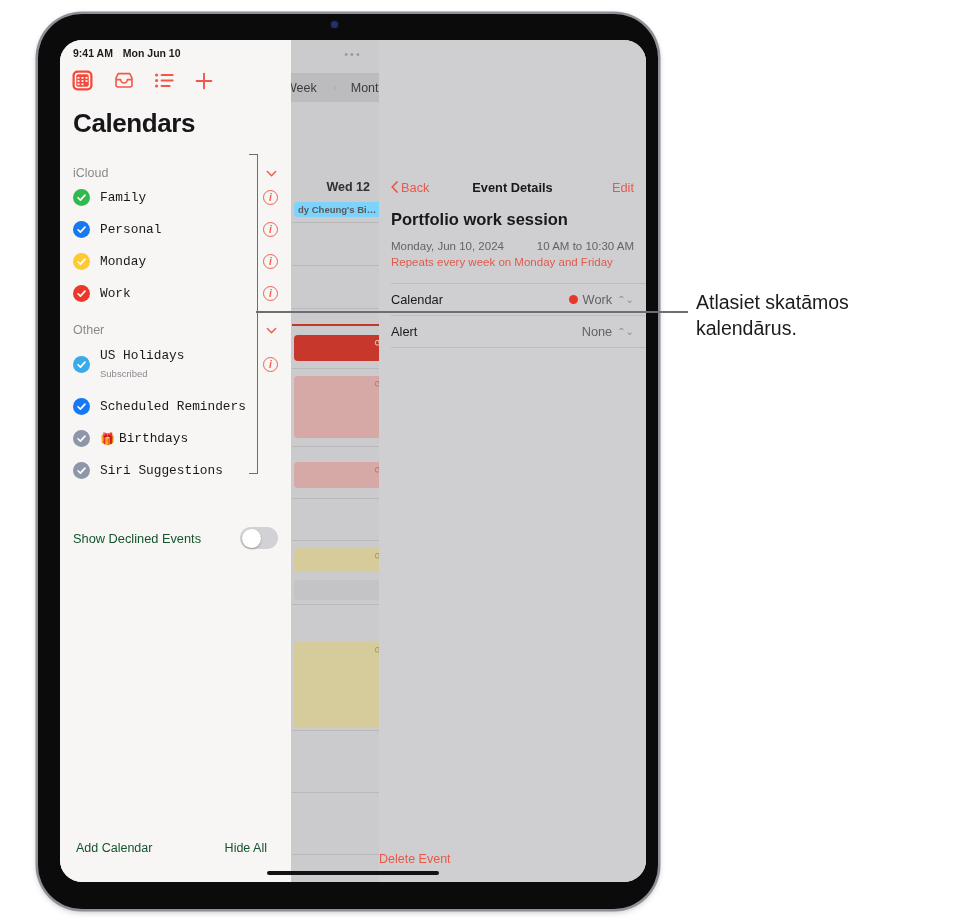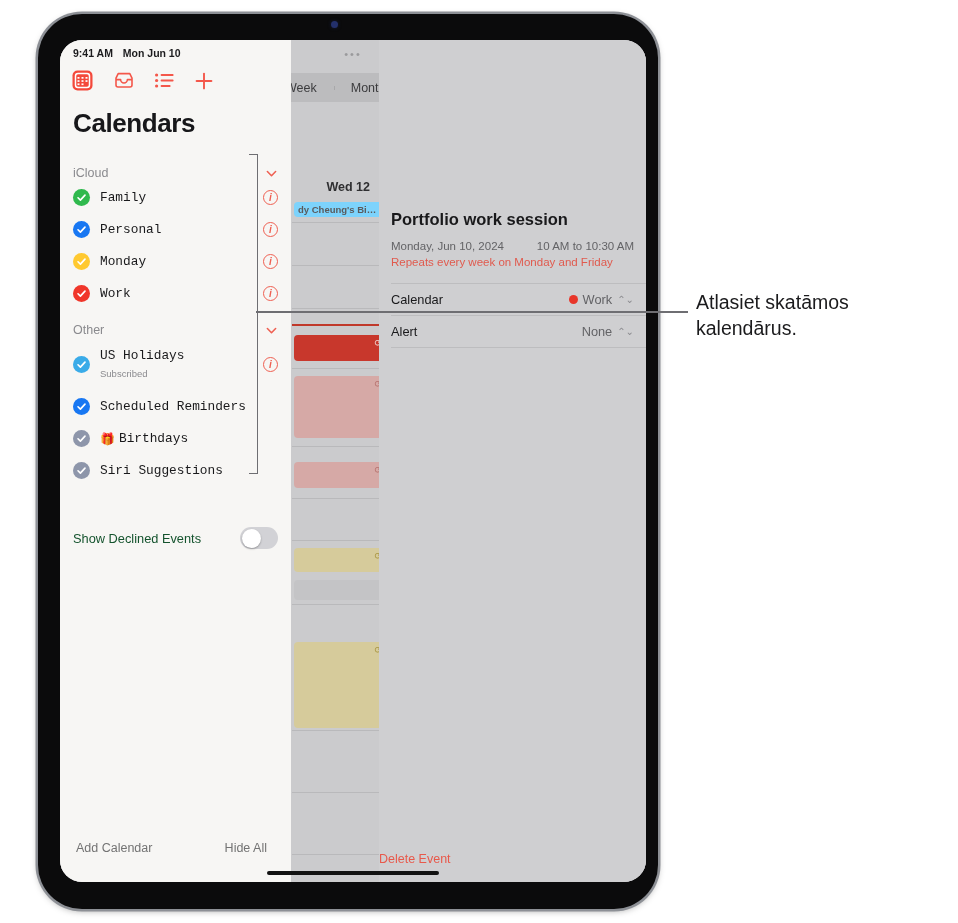--- a/index.html
+++ b/index.html
@@ -153,21 +153,21 @@
   .toggle::after {
     content:""; position:absolute; left: 1.5px; top: 1.5px;
     width: 19px; height: 19px; border-radius: 50%; background:#fff;
     box-shadow: 0 1px 2px rgba(0,0,0,.3);
   }
 
   .sb-footer {
     position: absolute; left: 0; right: 0; bottom: 0; height: 52px;
     display: flex; align-items: flex-start; padding-top: 11px;
   }
-  .sb-footer a { font-size: 12.5px; color: #737373; text-decoration: none; }
+  .sb-footer a { font-size: 12.5px; color: #14532d; text-decoration: none; }
   .sb-footer .add { margin-left: 16px; }
   .sb-footer .hide { margin-left: auto; margin-right: 24px; }
 
   
   .details {
     position: absolute; left: 319px; top: 0; right: 0; bottom: 0;
     background: #cfcfd1;
   }
   .det-nav {
     position: absolute; left: 0; right: 0; top: 132px; height: 30px;
@@ -299,20 +299,30 @@
               <span class="rep" style="color:#a8943f">⟳</span>
             </div>
           <div class="ev ev-gray" style="top:380px;height:20px"></div>
           <div class="ev ev-khaki" style="top:442px;height:86px">
               <span class="rep" style="color:#a8943f">⟳</span>
             </div>
         </div>
       </div>
 
       <div class="details">
+        <div class="det-nav">
+          <span class="det-back">
+            <svg width="7" height="12" viewBox="0 0 7 12">
+              <polyline points="6,1 1.2,6 6,11" stroke="#e8594b" stroke-width="1.8" fill="none" stroke-linecap="round" stroke-linejoin="round"></polyline>
+            </svg>
+            <span>Back</span>
+          </span>
+          <span class="det-title">Event Details</span>
+          <span class="det-edit">Edit</span>
+        </div>
 
         <div class="det-h1">Portfolio work session</div>
         <div class="det-meta">
           <span>Monday, Jun 10, 2024</span>
           <span class="when">10 AM to 10:30 AM</span>
         </div>
         <div class="det-repeat">Repeats every week on Monday and Friday</div>
 
         <div class="det-sep" style="top:243px"></div>
         <div class="det-row" style="top:244px">

